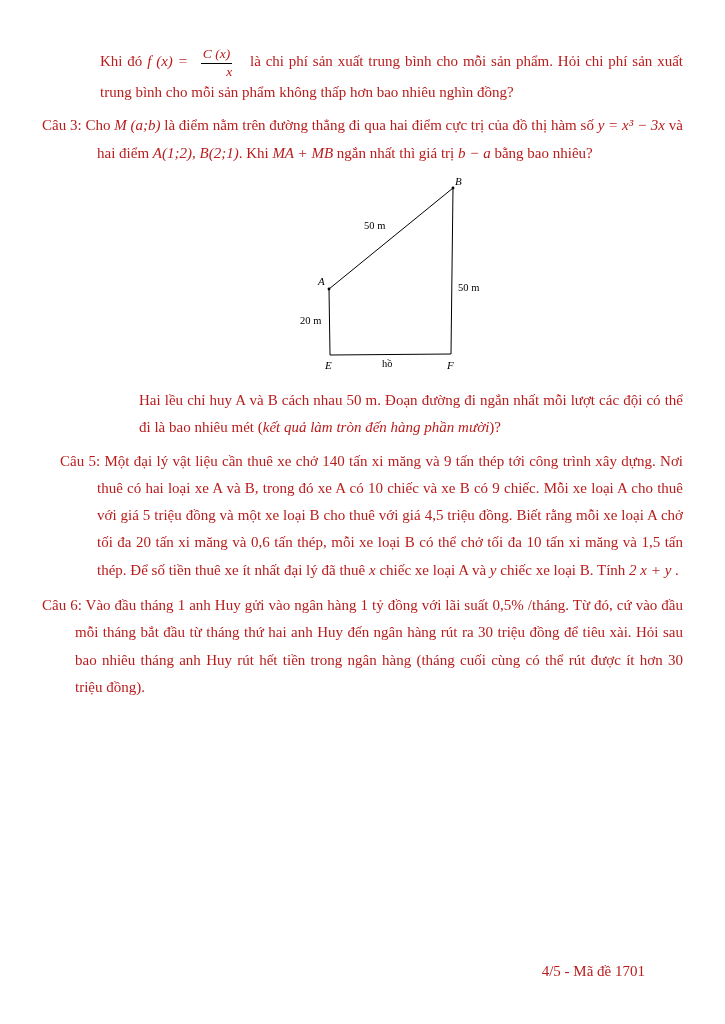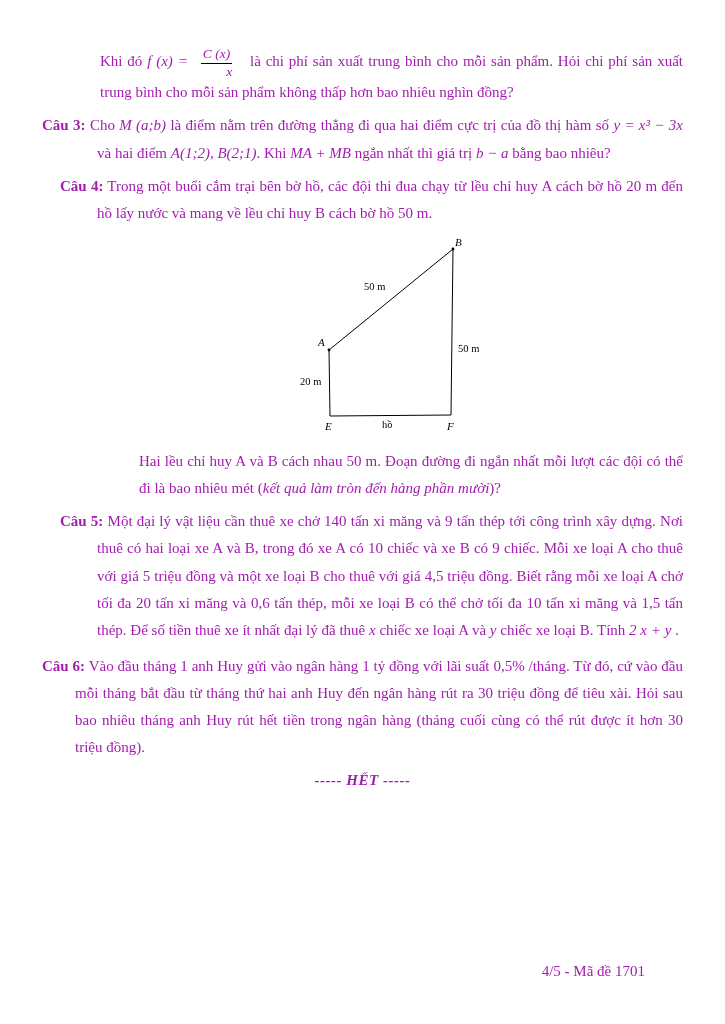--- a/index.html
+++ b/index.html
@@ -2,39 +2,39 @@
 <html><head>
 <meta charset="utf-8">
 <style>
   * { margin: 0; padding: 0; box-sizing: border-box; }
   html, body { background: #ffffff; }
   .page {
     position: relative;
     width: 725px;
     height: 1024px;
     background: #ffffff;
-    color: #a21caf;
+    color: #b91c1c;
     font-family: "Liberation Serif", serif;
     font-size: 15px;
     padding: 46px 42px 0 42px;
     overflow: hidden;
   }
   p.para {
     text-align: justify;
     line-height: 1.82;
     margin-bottom: 6px;
   }
   .intro {
     margin-left: 58px;
     margin-bottom: 4px;
   }
   .q3 { padding-left: 55px; text-indent: -55px; }
   .q4, .q5 { margin-left: 18px; padding-left: 37px; text-indent: -37px; }
   .q6 { padding-left: 33px; text-indent: -33px; line-height: 1.4; margin-top: 8px; }
-  .qlabel { font-weight: bold; }
+  .qlabel { font-weight: normal; }
   .mi { font-style: italic; }
   .frac {
     display: inline-block;
     vertical-align: middle;
     text-align: right;
     line-height: 1.15;
     font-size: 13.5px;
     margin: 0 13px;
   }
   .frac .num { display: block; border-bottom: 1px solid #000; padding: 0 2px 1px 2px; }
@@ -61,21 +61,20 @@
 </style>
 </head>
 <body>
 
 <div class="page">
 
   <p class="para intro"><span>Khi đó </span><span class="mi">f (x) =</span><span class="frac"><span class="num mi">C (x)</span><span class="den mi">x</span></span><span> là chi phí sản xuất trung bình cho mỗi sản phẩm. Hỏi chi phí sản xuất trung bình cho mỗi sản phẩm không thấp hơn bao nhiêu nghìn đồng?</span></p>
 
   <p class="para q3"><b class="qlabel">Câu 3:</b><span> Cho </span><span class="mi">M (a;b)</span><span> là điểm nằm trên đường thẳng đi qua hai điểm cực trị của đồ thị hàm số </span><span class="mi">y = x³ − 3x</span><span> và hai điểm </span><span class="mi">A(1;2), B(2;1)</span><span>. Khi </span><span class="mi">MA + MB</span><span> ngắn nhất thì giá trị </span><span class="mi">b − a</span><span> bằng bao nhiêu?</span></p>
 
-  <p class="para q4"><b class="qlabel">Câu 4:</b><span> Trong một buổi cắm trại bên bờ hồ, các đội thi đua chạy từ lều chỉ huy A cách bờ hồ 20 m đến hồ lấy nước và mang về lều chỉ huy B cách bờ hồ 50 m.</span></p>
 
   <div class="diagram-wrap">
     <svg width="230" height="200" viewBox="0 0 230 200">
       <line x1="31" y1="112" x2="155" y2="11"></line>
       <line x1="155" y1="11" x2="153" y2="177"></line>
       <line x1="31" y1="112" x2="32" y2="178"></line>
       <line x1="32" y1="178" x2="153" y2="177"></line>
       <circle cx="31" cy="112" r="1.4"></circle>
       <circle cx="155" cy="11" r="1.4"></circle>
       <text class="svg-vlabel" x="157" y="8">B</text>
@@ -88,17 +87,16 @@
       <text class="svg-mlabel" x="84" y="190">hồ</text>
     </svg>
   </div>
 
   <p class="para after-diagram"><span>Hai lều chỉ huy A và B cách nhau 50 m. Đoạn đường đi ngắn nhất mỗi lượt các đội có thể đi là bao nhiêu mét (</span><span class="mi">kết quả làm tròn đến hàng phần mười</span><span>)?</span></p>
 
   <p class="para q5"><b class="qlabel">Câu 5:</b><span> Một đại lý vật liệu cần thuê xe chở 140 tấn xi măng và 9 tấn thép tới công trình xây dựng. Nơi thuê có hai loại xe A và B, trong đó xe A có 10 chiếc và xe B có 9 chiếc. Mỗi xe loại A cho thuê với giá 5 triệu đồng và một xe loại B cho thuê với giá 4,5 triệu đồng. Biết rằng mỗi xe loại A chở tối đa 20 tấn xi măng và 0,6 tấn thép, mỗi xe loại B có thể chở tối đa 10 tấn xi măng và 1,5 tấn thép. Để số tiền thuê xe ít nhất đại lý đã thuê </span><span class="mi">x</span><span> chiếc xe loại A và </span><span class="mi">y</span><span> chiếc xe loại B.  Tính </span><span class="mi">2 x + y</span><span> .</span></p>
 
   <p class="para q6"><b class="qlabel">Câu 6:</b><span> Vào đầu tháng 1 anh Huy gửi vào ngân hàng 1 tỷ đồng với lãi suất 0,5% /tháng. Từ đó, cứ vào đầu mỗi tháng bắt đầu từ tháng thứ hai anh Huy đến ngân hàng rút ra 30 triệu đồng để tiêu xài. Hỏi sau bao nhiêu tháng anh Huy rút hết tiền trong ngân hàng (tháng cuối cùng có thể rút được ít hơn 30 triệu đồng).</span></p>
 
-  <p class="end-marker">----- HẾT -----</p>
 
   <div class="footer">4/5 - Mã đề 1701</div>
 
 </div>
 
 </body></html>

